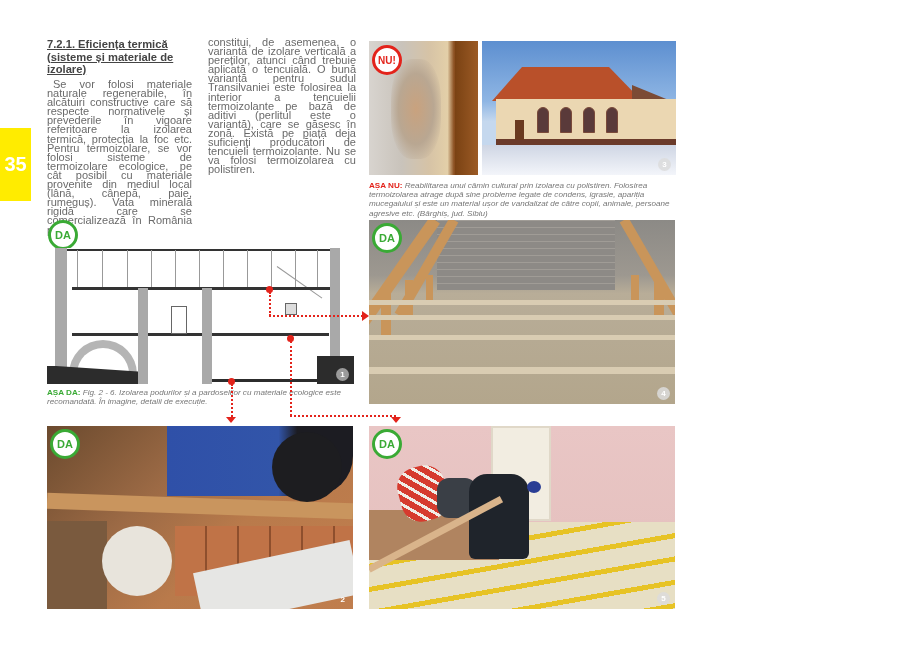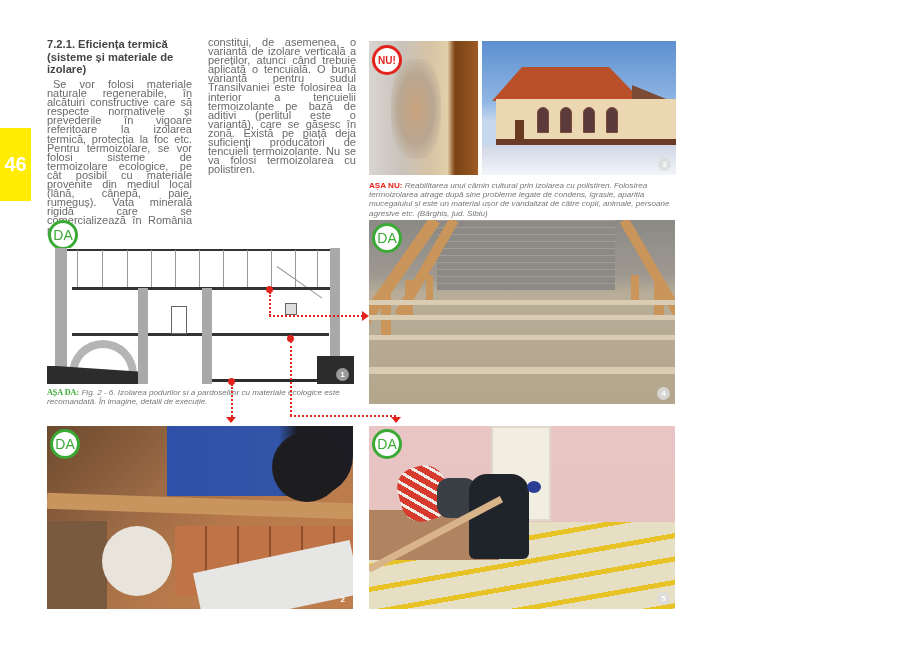--- a/index.html
+++ b/index.html
@@ -7,54 +7,54 @@
   body { position: relative; font-family: "Liberation Sans", sans-serif; color: #555; }
 
   .page-num {
     position: absolute; left: 0; top: 128px; width: 31px; height: 73px;
     background: #ffec00; color: #fff; font-weight: bold; font-size: 20px;
     display: flex; align-items: center; justify-content: center;
   }
 
   .heading {
     position: absolute; left: 47px; top: 38px; width: 150px;
-    font-size: 11.2px; font-weight: bold; color: #444; line-height: 12.5px;
+    font-size: 11.2px; font-weight: bold; color: #444; line-height: 12.5px; text-decoration: underline;
   }
   .col-text {
     position: absolute; font-size: 11px; line-height: 9.1px; color: #6a6a6a;
     text-align: justify;
   }
   .col1 { left: 47px; top: 80px; width: 145px; text-indent: 6px; }
   .col2 { left: 208px; top: 38px; width: 148px; }
 
   .photo { position: absolute; overflow: hidden; }
   .num-badge {
     position: absolute; width: 13px; height: 13px; border-radius: 50%;
     background: rgba(220,220,220,0.85); color: #fff; font-size: 8px; font-weight: bold;
     display: flex; align-items: center; justify-content: center;
   }
   .num-plain { position: absolute; color: #fff; font-size: 8px; font-weight: bold; }
 
   .da-badge {
     position: absolute; width: 30px; height: 30px; border-radius: 50%;
     border: 3px solid #3aaa35; background: #fff; color: #3aaa35;
-    font-weight: normal; font-size: 14px; display: flex; align-items: center; justify-content: center;
+    font-weight: bold; font-size: 11px; display: flex; align-items: center; justify-content: center;
   }
   .nu-badge {
     position: absolute; width: 30px; height: 30px; border-radius: 50%;
     border: 3px solid #e3231b; background: #fff; color: #e3231b;
     font-weight: bold; font-size: 10px; display: flex; align-items: center; justify-content: center;
   }
 
   .caption {
     position: absolute; font-size: 8.1px; line-height: 9.2px; color: #777; font-style: italic;
   }
   .caption .lead { font-weight: bold; font-style: normal; }
   .lead-red { color: #e3231b; }
-  .lead-green { color: #3aaa35; font-family: Liberation Serif, serif; }
+  .lead-green { color: #3aaa35; }
 
   
   #p-wall { left: 369px; top: 41px; width: 109px; height: 134px;
     background: linear-gradient(90deg, #d8d4cf 0%, #c9c3bb 30%, #d6c3a6 55%, #e3cfa8 72%, #8a4e1f 78%, #a4622c 100%); }
   #p-wall .patch { position: absolute; left: 22px; top: 18px; width: 50px; height: 100px;
     background: radial-gradient(ellipse at center, #c9a27e 0%, #b9a792 50%, rgba(180,175,170,0) 80%); border-radius: 40%; }
   #p-wall .door { position: absolute; left: 86px; top: 0; width: 23px; height: 134px; background: linear-gradient(90deg,#7a4213,#9b5a25); }
 
   
   #p-building { left: 482px; top: 41px; width: 194px; height: 134px;
@@ -119,21 +119,21 @@
   
   .dot { position: absolute; width: 7px; height: 7px; border-radius: 50%; background: #e3231b; }
   .vline { position: absolute; width: 0; border-left: 2px dotted #e3231b; }
   .hline { position: absolute; height: 0; border-top: 2px dotted #e3231b; }
   .arr-down { position: absolute; width: 0; height: 0; border-left: 5px solid transparent; border-right: 5px solid transparent; border-top: 6px solid #e3231b; }
   .arr-right { position: absolute; width: 0; height: 0; border-top: 5px solid transparent; border-bottom: 5px solid transparent; border-left: 7px solid #e3231b; }
 </style>
 </head>
 <body>
 
-<div class="page-num">46</div>
+<div class="page-num">35</div>
 
 <h2 class="heading">7.2.1. Eficiența termică (sisteme și materiale de izolare)</h2>
 <p class="col-text col1">Se vor folosi materiale naturale regenerabile, în alcătuiri constructive care să respecte normativele și prevederile în vigoare referitoare la izolarea termică, protecția la foc etc. Pentru termoizolare, se vor folosi sisteme de termoizolare ecologice, pe cât posibil cu materiale provenite din mediul local (lână, cânepă, paie, rumeguș). Vata minerală rigidă care se comercializează în România poate</p>
 <p class="col-text col2">constitui, de asemenea, o variantă de izolare verticală a pereților, atunci când trebuie aplicată o tencuială. O bună variantă pentru sudul Transilvaniei este folosirea la interior a tencuielii termoizolante pe bază de aditivi (perlitul este o variantă), care se găsesc în zonă. Există pe piață deja suficienți producători de tencuieli termoizolante. Nu se va folosi termoizolarea cu polistiren.</p>
 
 <div class="photo" id="p-wall">
   <div class="patch"></div>
   <div class="door"></div>
   <div class="nu-badge" style="left:3px;top:4px;">NU!</div>
 </div>

